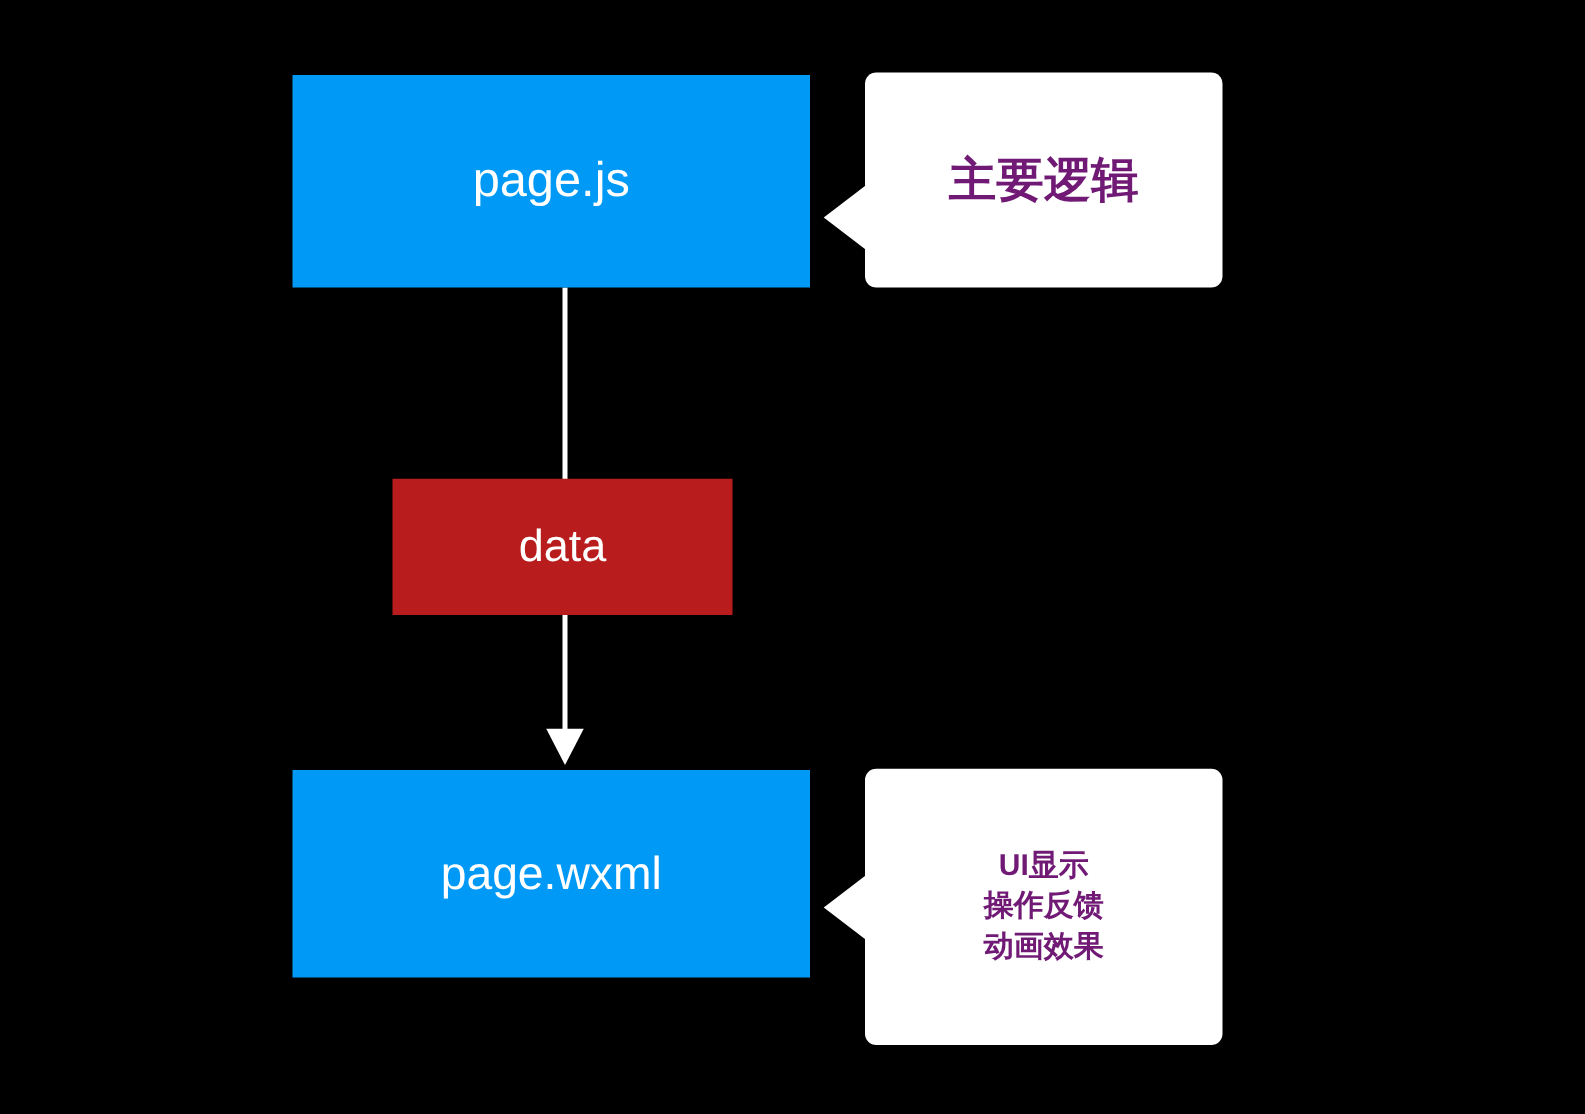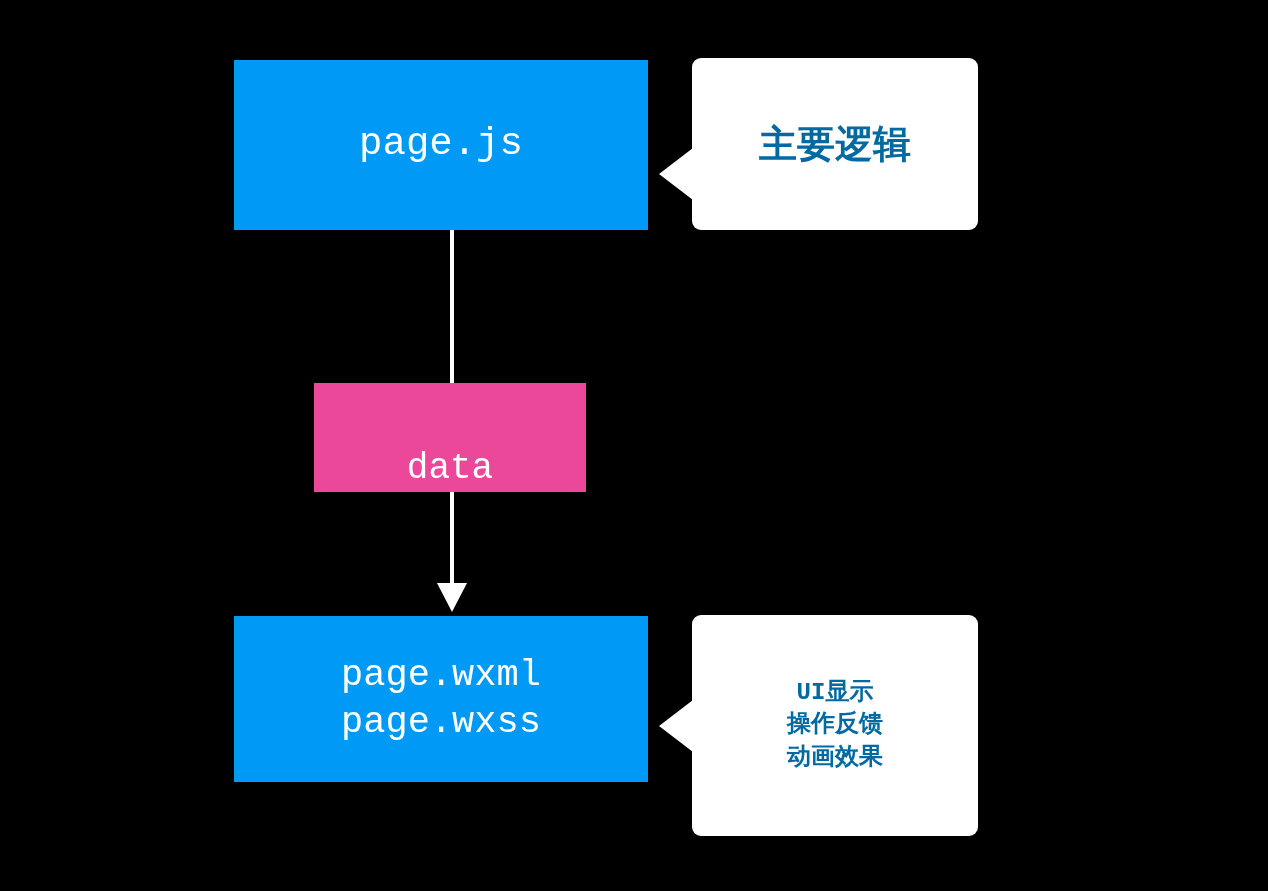--- a/index.html
+++ b/index.html
@@ -7,37 +7,37 @@
     margin: 0;
     padding: 0;
     background: #000000;
   }
   #canvas {
     position: relative;
     width: 1268px;
     height: 845px;
     background: #000000;
     overflow: hidden;
-    font-family: Liberation Mono, monospace;
+    font-family: Liberation Sans, sans-serif;
   }
 
   
   .node-box {
     position: absolute;
     display: flex;
     flex-direction: column;
     align-items: center;
     justify-content: center;
     text-align: center;
     color: #ffffff;
     line-height: 1.28;
     z-index: 3;
   }
   .node-box.blue { background: #0099F5; }
-  .node-box.green { background: #ec4899; justify-content: flex-end; }
+  .node-box.green { background: #b91c1c; }
 
   #node-pagejs {
     left: 234px;
     top: 60px;
     width: 414px;
     height: 170px;
     font-size: 39px;
   }
   #node-data {
     left: 314px;
@@ -89,21 +89,21 @@
   
   .callout {
     position: absolute;
     background: #ffffff;
     border-radius: 9px;
     display: flex;
     flex-direction: column;
     align-items: center;
     justify-content: center;
     text-align: center;
-    color: #0369a1;
+    color: #701a75;
     z-index: 5;
   }
   .callout-tail {
     position: absolute;
     left: -33px;
     top: 50%;
     transform: translateY(-50%);
     width: 0;
     height: 0;
     border-top: 26px solid transparent;
@@ -151,21 +151,20 @@
   <div id="node-pagejs" class="node-box blue">
     <span class="node-line">page.js</span>
   </div>
 
   <div id="node-data" class="node-box green">
     <span class="node-line">data</span>
   </div>
 
   <div id="node-pagewxml" class="node-box blue">
     <span class="node-line">page.wxml</span>
-    <span class="node-line">page.wxss</span>
   </div>
 
   <div id="callout-logic" class="callout">
     <span class="callout-tail"></span>
     <span class="callout-line">主要逻辑</span>
   </div>
 
   <div id="callout-ui" class="callout">
     <span class="callout-tail"></span>
     <span class="callout-line">UI显示</span>

